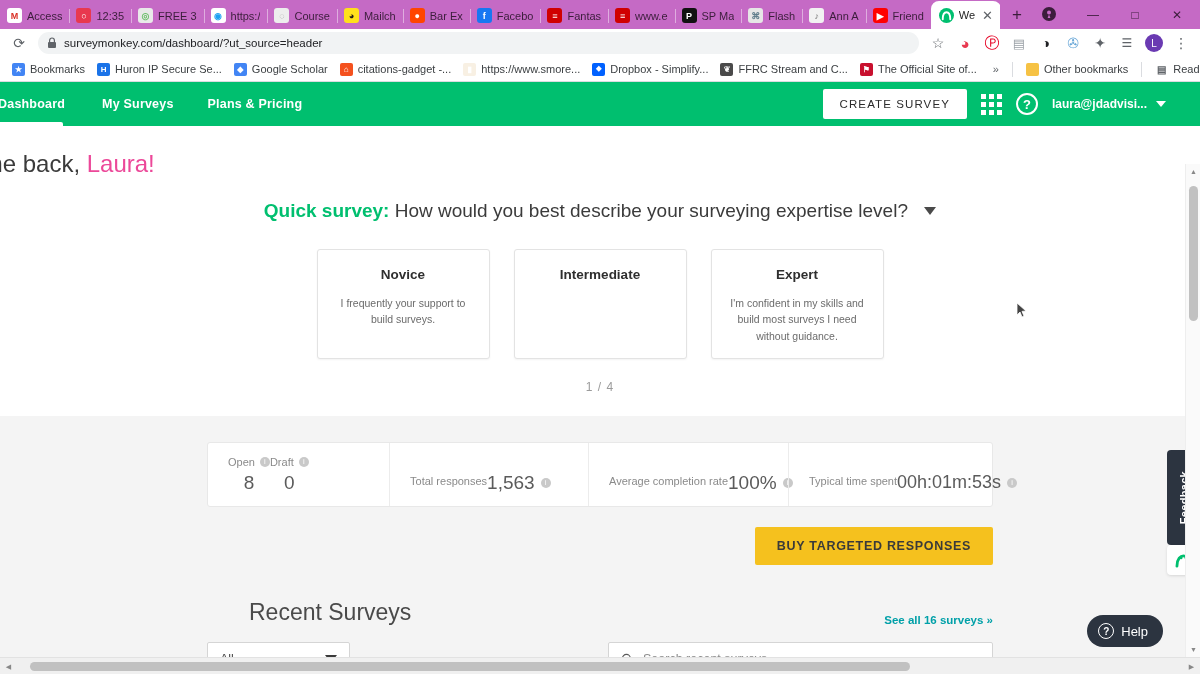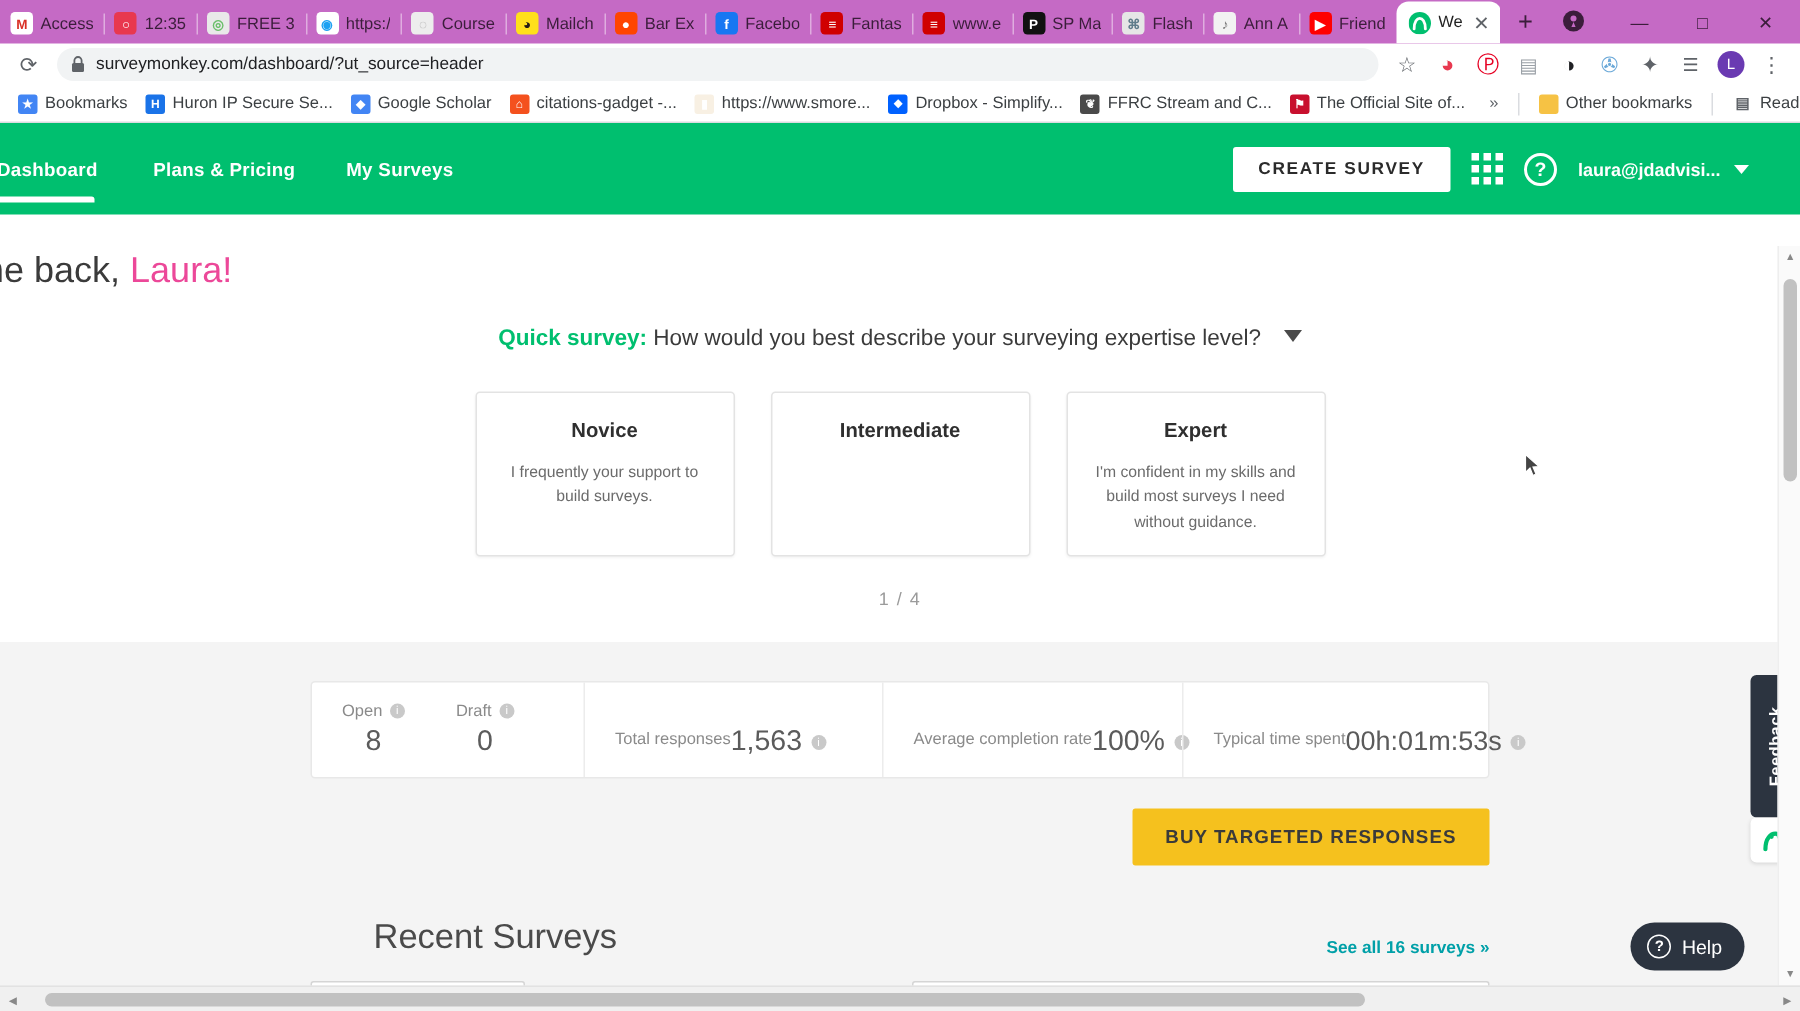--- a/index.html
+++ b/index.html
@@ -91,57 +91,57 @@
   .bm-spacer { flex: 1; }
   .bm-div { width: 1px; height: 15px; background: #dadce0; margin: 0 5px; flex: 0 0 1px; }
 
   
   .page {
     position: absolute; top: 82px; left: 0; right: 0; bottom: 0;
     background: #fff; overflow: hidden;
   }
 
   .sm-header {
-    height: 61px; background: #00bf6f; display: flex; align-items: center;
+    height: 44px; background: #00bf6f; display: flex; align-items: center;
     position: relative;
   }
   .sm-nav { display: flex; align-items: center; height: 44px; }
   .sm-nav-item {
     color: #fff; font-size: 12.5px; font-weight: bold; letter-spacing: .2px;
     padding: 0 17px; height: 44px; display: flex; align-items: center;
     position: relative;
   }
   .sm-nav-item:first-child { padding-left: 0; margin-left: -2px; padding-right: 20px; }
   .sm-nav-item.active::after {
     content: ""; position: absolute; left: 0; right: 22px; bottom: 0;
     height: 4px; background: #fff; border-radius: 2px 2px 0 0;
   }
   .sm-right { margin-left: auto; display: flex; align-items: center; gap: 14px; padding-right: 34px; }
   .create-btn {
-    background: #fff; color: #2b2b2b; font-size: 11.5px; font-weight: bold;
+    background: #fff; color: #2b2b2b; font-size: 11.5px; font-weight: normal;
     letter-spacing: 1.1px; padding: 9px 17px; border-radius: 2px;
   }
   .grid-icon { display: grid; grid-template-columns: repeat(3, 5px); gap: 3px; }
   .grid-icon i { width: 5px; height: 5px; background: #fff; display: block; }
   .help-circle {
     width: 22px; height: 22px; border-radius: 50%; border: 2px solid #fff;
     color: #fff; font-size: 13px; font-weight: bold;
     display: flex; align-items: center; justify-content: center;
   }
   .acct { display: flex; align-items: center; gap: 9px; color: #fff; font-size: 12px; font-weight: bold; }
   .caret-d { width: 0; height: 0; border-left: 5px solid transparent; border-right: 5px solid transparent; border-top: 6px solid #fff; }
 
   .welcome {
     font-size: 24px; color: #3b3b3b; padding: 24px 0 0 0;
     margin-left: -48px; font-weight: normal;
   }
   .welcome .name { color: #ec4899; }
 
   .quick-wrap { text-align: center; margin-top: 22px; }
-  .quick-q { font-size: 15px; color: #3b3b3b; }
+  .quick-q { font-size: 19px; color: #3b3b3b; }
   .quick-q b { color: #00bf6f; }
   .quick-caret {
     display: inline-block; margin-left: 11px; width: 0; height: 0;
     border-left: 6px solid transparent; border-right: 6px solid transparent;
     border-top: 8px solid #4a4a4a; vertical-align: 2px;
   }
 
   .cards { display: flex; justify-content: center; gap: 24px; margin-top: 27px; }
   .opt-card {
     width: 173px; min-height: 98px; background: #fff;
@@ -156,21 +156,21 @@
 
   .grayband { background: #f4f4f4; margin-top: 22px; padding: 26px 0 0; height: 100%; }
 
   .stats {
     display: flex; justify-content: center; align-items: stretch;
     background: #fff; border: 1px solid #e8e8e8; border-radius: 3px;
     width: 786px; margin: 0 auto; height: 65px;
   }
   .stat { padding: 13px 20px 0; display: flex; flex-direction: row; }
   .stat + .stat { border-left: 1px solid #ececec; }
-  .stat.s1 { width: 182px; flex-direction: row; gap: 34px; }
+  .stat.s1 { width: 182px; flex-direction: row; }
   .stat.s2 { width: 200px; }
   .stat.s3 { width: 200px; text-align: right; }
   .stat.s4 { width: 204px; }
   .stat-sub { display: flex; flex-direction: column; align-items: center; }
   .stat-label { font-size: 11px; color: #8a8a8a; display: flex; align-items: center; gap: 5px; white-space: nowrap; }
   .stat-val { font-size: 19px; color: #5b5b5b; margin-top: 4px; font-weight: normal; display: flex; align-items: center; gap: 6px; }
   .stat-val.small { font-size: 18px; }
   .info-i {
     width: 10px; height: 10px; border-radius: 50%; background: #c9c9c9;
     color: #fff; font-size: 7.5px; display: inline-flex;
@@ -411,22 +411,22 @@
       <span class="bm-ico" style="background:#fff;color:#5f6368;font-size:10px;">▤</span>
       <span>Reading list</span>
     </div>
   </div>
 
   <div class="page">
 
     <div class="sm-header">
       <div class="sm-nav">
         <div class="sm-nav-item active">Dashboard</div>
+        <div class="sm-nav-item">My Surveys</div>
         <div class="sm-nav-item">Plans &amp; Pricing</div>
-        <div class="sm-nav-item">My Surveys</div>
       </div>
       <div class="sm-right">
         <div class="create-btn">CREATE SURVEY</div>
         <div class="grid-icon">
             <i></i>
             <i></i>
             <i></i>
             <i></i>
             <i></i>
             <i></i>

